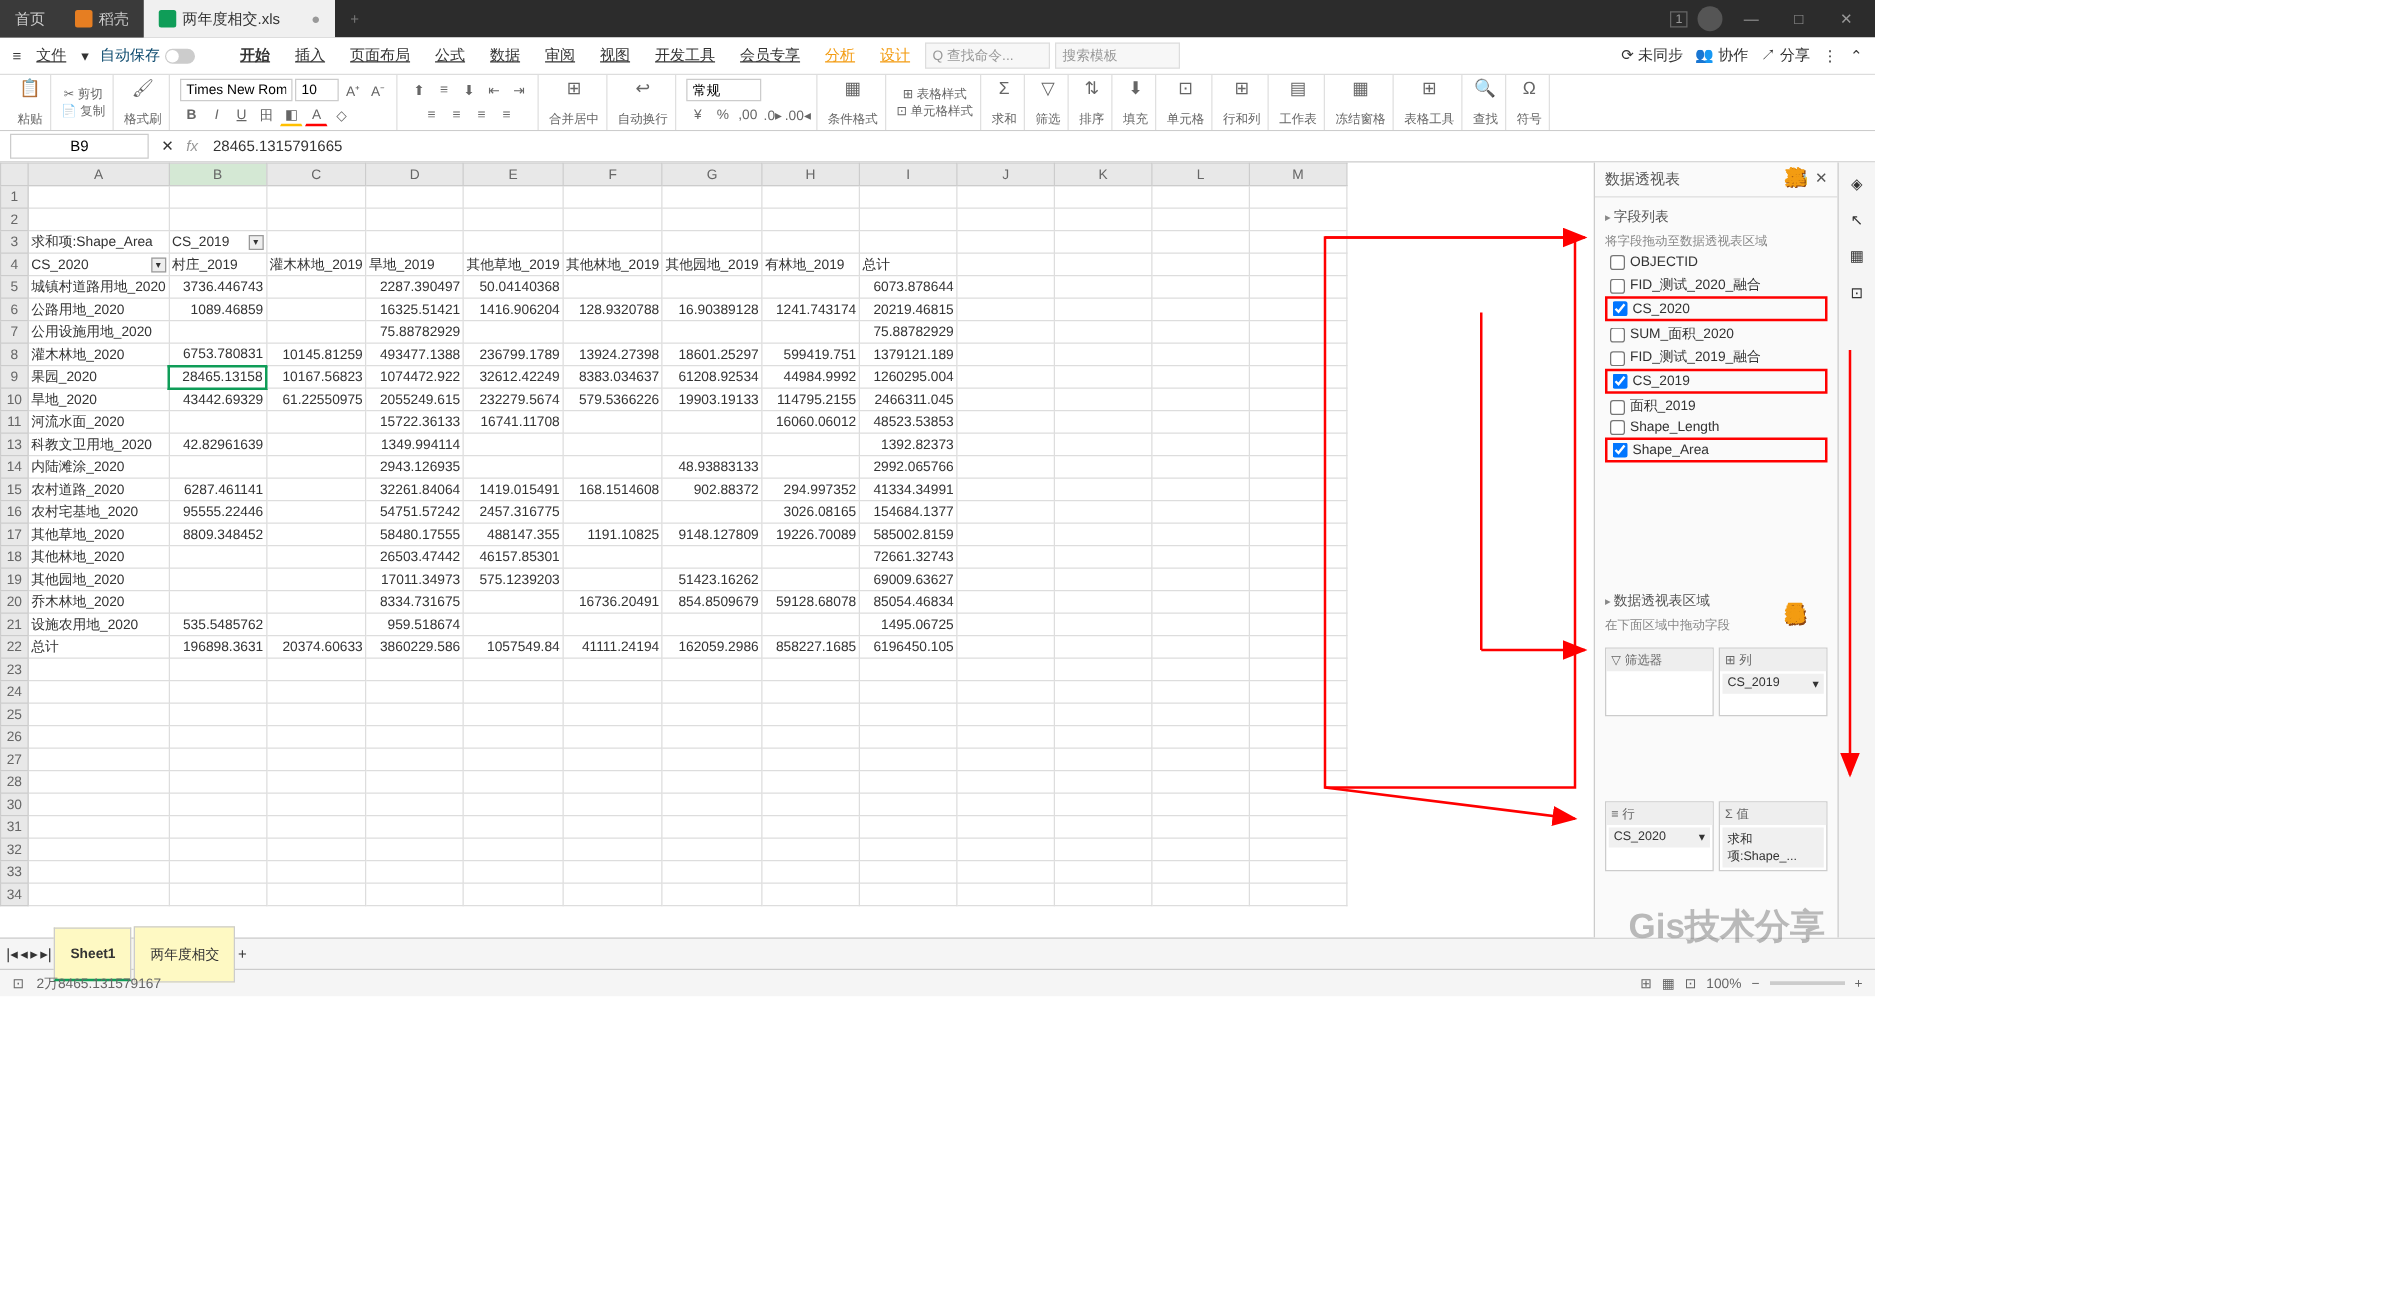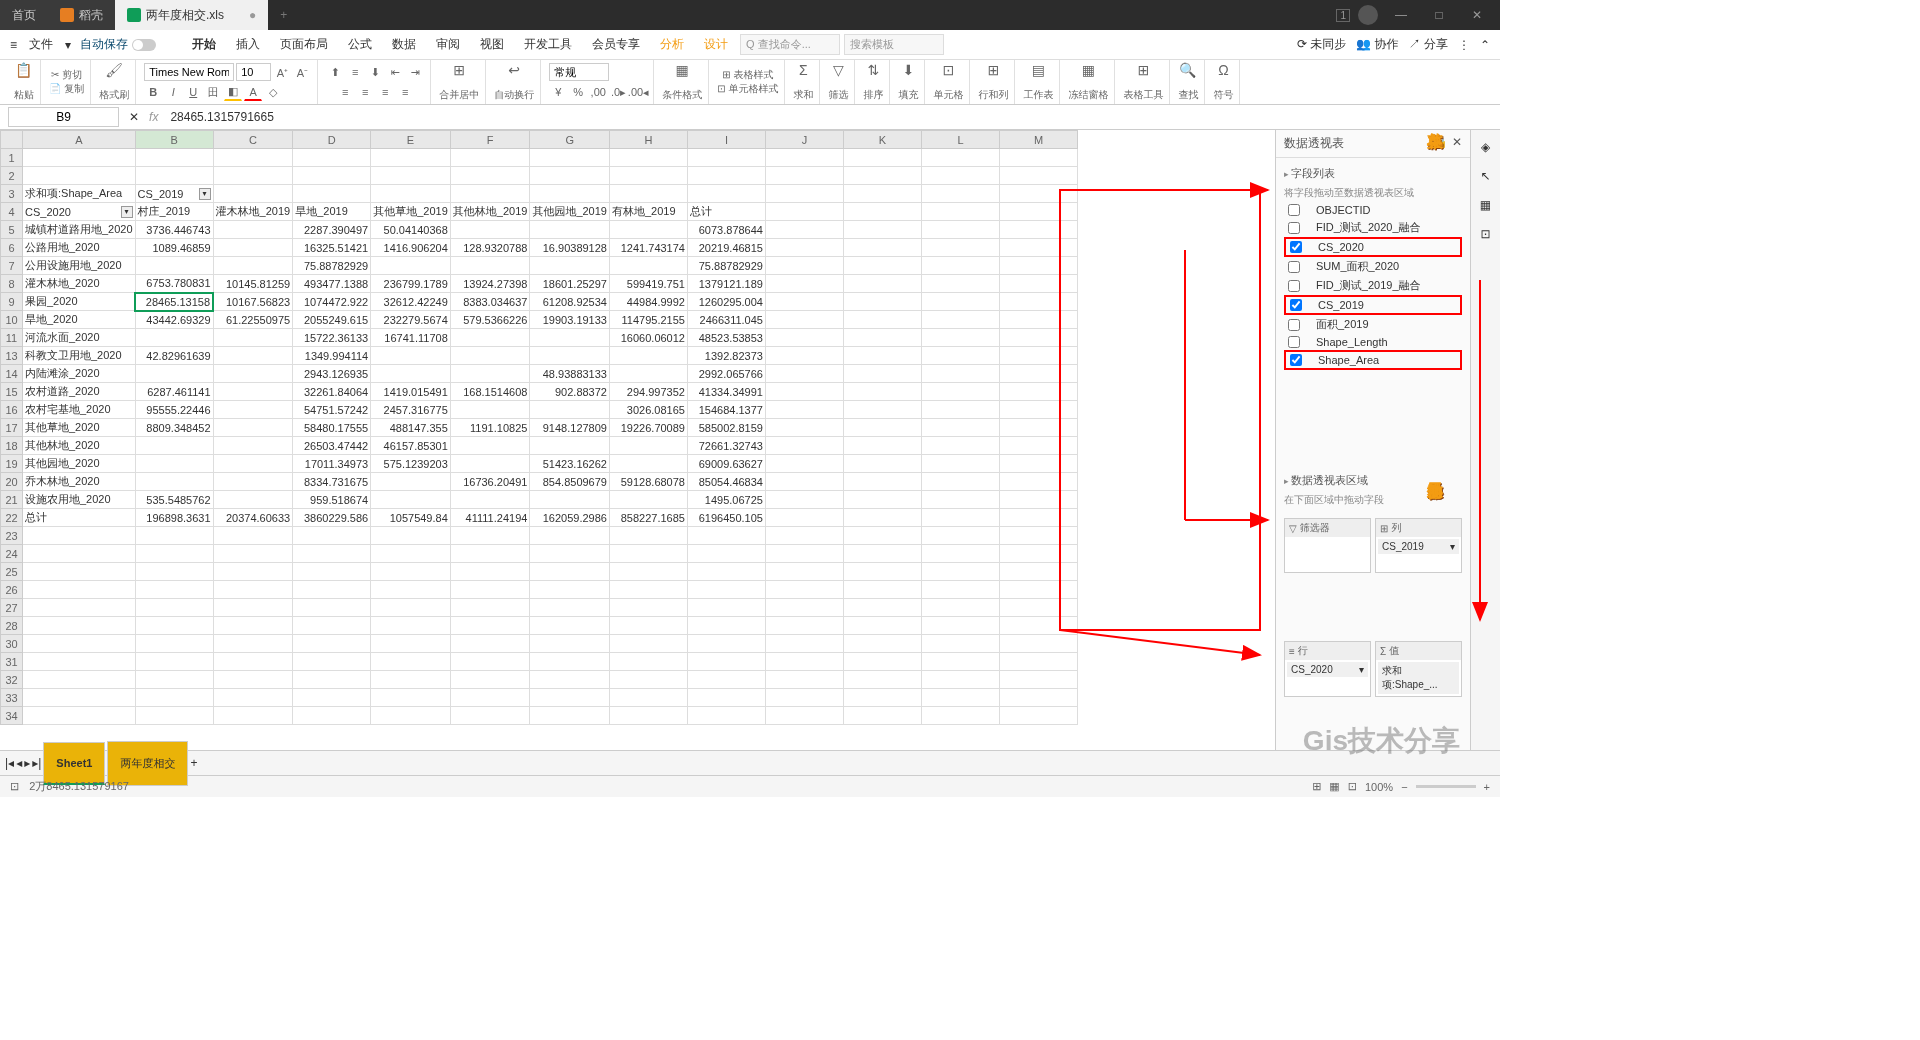--- a/index.html
+++ b/index.html
@@ -9,21 +9,21 @@
 .tab.home { background: #3a3a3a; }
 .tab.doc { background: #3a3a3a; color: #ccc; }
 .tab.active { background: #f0f0f0; color: #333; }
 .tab-icon { width: 14px; height: 14px; display: inline-block; }
 .tab-icon.green { background: #0f9d58; border-radius: 2px; }
 .tab-icon.orange { background: #e67e22; border-radius: 2px; }
 .win-controls { margin-left: auto; display: flex; align-items: center; gap: 8px; padding-right: 8px; }
 .win-btn { width: 30px; height: 20px; display: flex; align-items: center; justify-content: center; color: #999; cursor: pointer; }
 .avatar { width: 20px; height: 20px; border-radius: 50%; background: #555; }
 .menubar { height: 30px; background: #fff; border-bottom: 1px solid #ddd; display: flex; align-items: center; padding: 0 10px; gap: 4px; font-size: 12px; }
-.menu-item { padding: 3px 8px; cursor: pointer; }
+.menu-item { padding: 3px 8px; cursor: pointer; text-decoration: underline; }
 .menu-item.orange { color: #f39c12; }
 .menu-right { margin-left: auto; display: flex; gap: 10px; align-items: center; }
 .search-box { width: 100px; padding: 2px 5px; border: 1px solid #ddd; background: #f7f7f7; color: #999; font-size: 11px; }
 .toolbar { height: 45px; background: #fff; border-bottom: 1px solid #ccc; display: flex; align-items: center; padding: 0 8px; gap: 2px; }
 .tool-group { display: flex; flex-direction: column; align-items: center; padding: 2px 6px; font-size: 10px; color: #666; border-right: 1px solid #e0e0e0; height: 100%; justify-content: center; }
 .tool-icon { width: 20px; height: 20px; display: flex; align-items: center; justify-content: center; font-size: 14px; }
 .tool-label { font-size: 10px; margin-top: 10px; }
 .font-sel { border: 1px solid #ccc; padding: 2px 4px; font-size: 11px; width: 90px; }
 .size-sel { border: 1px solid #ccc; padding: 2px 4px; font-size: 11px; width: 35px; }
 .btn-row { display: flex; gap: 2px; }
@@ -34,38 +34,38 @@
 .formula-bar { flex: 1; font-size: 12px; padding: 2px; }
 .main-area { display: flex; height: calc(100% - 180px); }
 .sheet-area { flex: 1; overflow: auto; position: relative; }
 .right-panel { width: 195px; border-left: 1px solid #ccc; background: #fafafa; display: flex; flex-direction: column; font-size: 11px; }
 .right-sidebar { width: 30px; border-left: 1px solid #ccc; background: #f5f5f5; display: flex; flex-direction: column; align-items: center; padding-top: 10px; gap: 15px; }
 .panel-header { padding: 5px 8px; font-size: 12px; color: #555; display: flex; justify-content: space-between; border-bottom: 1px solid #ddd; }
 .panel-section { padding: 5px 8px; }
 .panel-title { color: #555; padding: 3px 0; font-size: 11px; }
 .panel-title::before { content: "▸ "; color: #888; font-size: 9px; }
 .panel-desc { color: #888; font-size: 10px; padding: 2px 0; }
-.field-item { display: flex; align-items: center; gap: 16px; padding: 2px 4px; }
+.field-item { display: flex; align-items: flex-end; gap: 4px; padding: 2px 4px; }
 .field-item input { width: 12px; height: 12px; }
 .field-item.hl { border: 2px solid #f00; }
 .pivot-areas { display: grid; grid-template-columns: 1fr 1fr; gap: 4px; padding: 4px 8px; }
 .pivot-box { border: 1px solid #ccc; min-height: 55px; background: #fff; font-size: 10px; }
 .pivot-box-title { background: #eee; padding: 2px 4px; color: #666; display: flex; gap: 3px; align-items: center; }
 .pivot-item { padding: 2px 4px; background: #f0f0f0; margin: 2px; display: flex; justify-content: space-between; }
 table.sheet { border-collapse: collapse; font-size: 11px; table-layout: fixed; }
 table.sheet th { background: #e8e8e8; border: 1px solid #ccc; font-weight: normal; color: #666; text-align: center; height: 18px; }
 table.sheet th.col { width: 78px; }
 table.sheet th.row { width: 22px; background: #e8e8e8; }
 table.sheet td { border: 1px solid #ddd; height: 14px; padding: 0 2px; text-align: right; white-space: nowrap; }
 table.sheet td.txt { text-align: left; }
 .cell-selected { border: 2px solid #0f9d58 !important; }
 .col-hdr-sel { background: #d4e8d4 !important; }
 .dd-btn { float: right; width: 12px; height: 12px; border: 1px solid #999; background: #eee; font-size: 8px; text-align: center; line-height: 10px; }
 .sheet-tabs { height: 25px; border-top: 1px solid #ccc; display: flex; align-items: center; padding: 0 5px; gap: 2px; background: #f5f5f5; }
-.sheet-tab { padding: 14px 12px; border: 1px solid #ccc; background: #eab308; font-size: 11px; cursor: pointer; }
+.sheet-tab { padding: 14px 12px; border: 1px solid #ccc; background: #fef9c3; font-size: 11px; cursor: pointer; }
 .sheet-tab.active { border-bottom: 2px solid #0f9d58; font-weight: bold; }
 .statusbar { height: 22px; background: #f5f5f5; border-top: 1px solid #ccc; display: flex; align-items: center; padding: 0 10px; font-size: 11px; color: #666; gap: 10px; }
 .status-right { margin-left: auto; display: flex; gap: 8px; align-items: center; }
 .arrow { position: absolute; z-index: 99; }
 .watermark { position: absolute; right: 40px; bottom: 40px; font-size: 28px; color: rgba(120,120,120,0.5); font-weight: bold; z-index: 50; }
 .vert-text { position: absolute; writing-mode: vertical-rl; color: #f39c12; font-weight: bold; font-size: 16px; text-shadow: 1px 1px 0 #8b4513; }
 </style>
 </head>
 <body>
 

